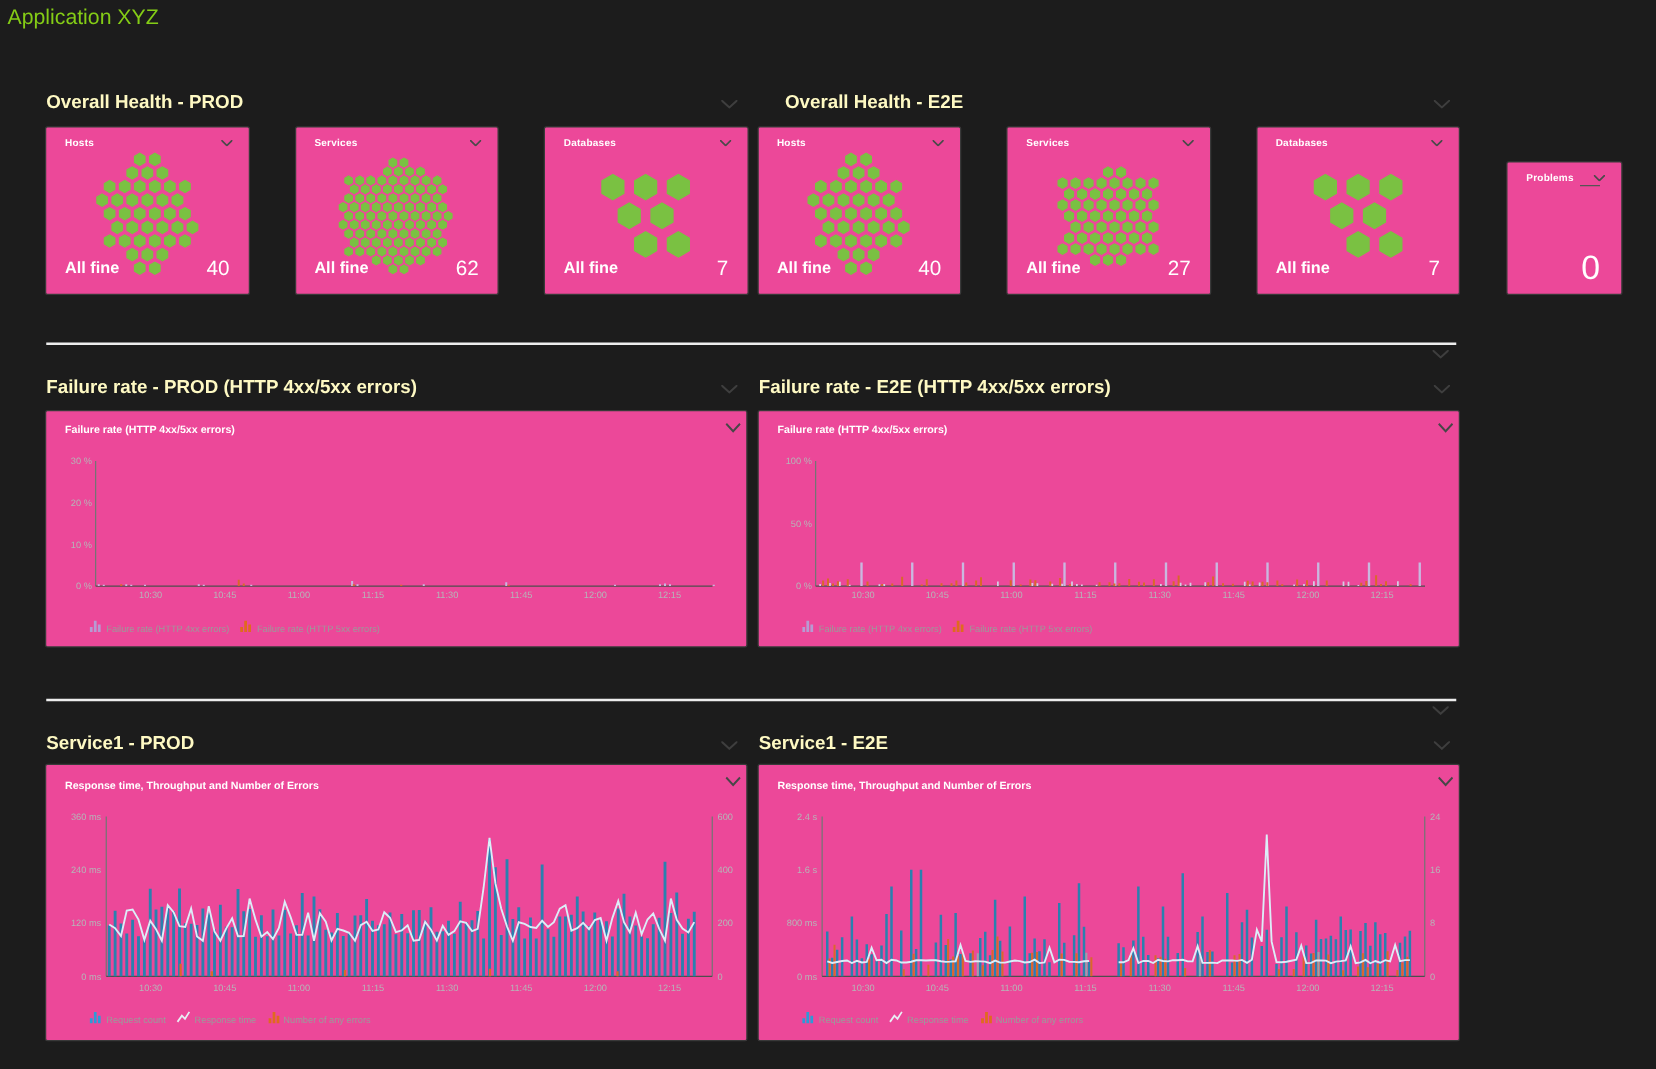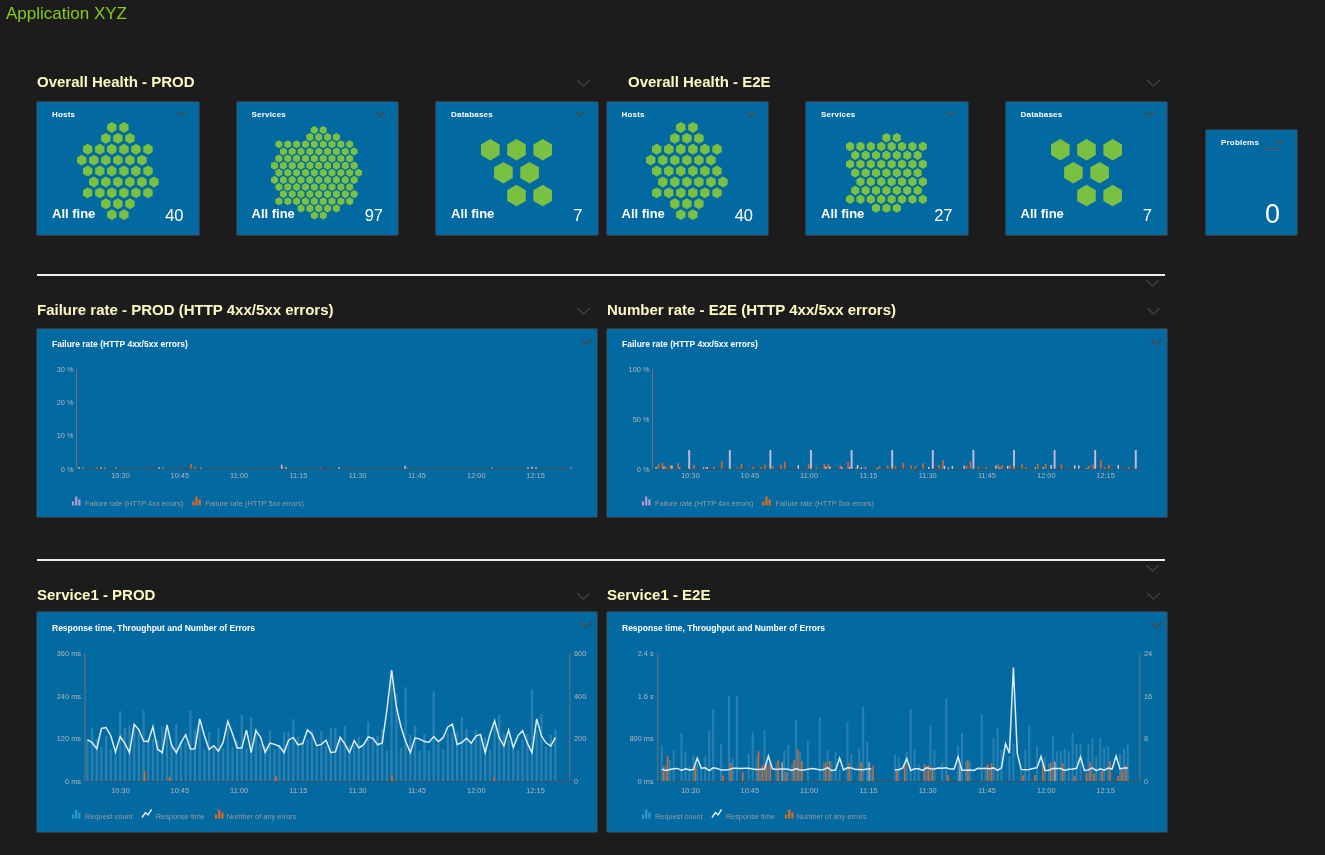--- a/index.html
+++ b/index.html
@@ -1,18 +1,18 @@
 <!DOCTYPE html>
 <html><head>
 <meta charset="utf-8">
 <style>
 * { margin:0; padding:0; box-sizing:border-box; }
 html,body { width:1325px; height:855px; background:#1c1c1c; font-family:"Liberation Sans",sans-serif; overflow:hidden; }
 .abs { position:absolute; }
-.tile { position:absolute; background:#0369a1; border:1px solid #393939; border-radius:2px; }
+.tile { position:absolute; background:#ec4899; border:1px solid #393939; border-radius:2px; }
 .th { position:absolute; left:15px; top:8px; font-size:8px; font-weight:700; color:#fff; letter-spacing:.2px; }
 .tchev { position:absolute; right:13px; top:10px; }
 .allfine { position:absolute; left:15px; bottom:14px; font-size:13px; font-weight:700; color:#fff;margin-top:24px; }
 .num { position:absolute; right:15px; bottom:10px; font-size:16.5px; color:#fff; }
 .sechead { position:absolute; font-size:15px; font-weight:700; color:#fef9c3; }
 .sep { position:absolute; left:37px; width:1128px; height:2px; background:#ededed; }
 .schev { position:absolute; }
 </style>
 </head>
 <body>
@@ -34,21 +34,21 @@
     </svg>
 <div class="allfine">All fine</div>
 <div class="num">40</div>
 </div>
 <div class="tile" style="left:235.5px;top:101px;width:163.5px;height:135px">
 <div class="th">Services</div>
 <svg class="tchev" width="9" height="5" viewBox="0 0 9 5">
       <path d="M0 0L4.5 4.5L9 0" fill="none" stroke="#4a4a4a" stroke-width="1.4"></path>
     </svg>
 <div class="allfine">All fine</div>
-<div class="num">97</div>
+<div class="num">62</div>
 </div>
 <div class="tile" style="left:435px;top:101px;width:163.5px;height:135px">
 <div class="th">Databases</div>
 <svg class="tchev" width="9" height="5" viewBox="0 0 9 5">
       <path d="M0 0L4.5 4.5L9 0" fill="none" stroke="#4a4a4a" stroke-width="1.4"></path>
     </svg>
 <div class="allfine">All fine</div>
 <div class="num">7</div>
 </div>
 <div class="tile" style="left:605.5px;top:101px;width:163.5px;height:135px">
@@ -101,21 +101,21 @@
       <path d="M0 0L4.5 4.5L9 0" fill="none" stroke="#4a4a4a" stroke-width="1.4"></path>
     </svg>
 <div style="position:absolute;right:17px;bottom:5.5px;font-size:27px;color:#fff">0</div>
 </div>
 
 <div class="sep" style="top:274px"></div>
 <svg class="schev" style="left:1146px;top:280px" width="13" height="7" viewBox="0 0 13 7">
     <path d="M0 0L6.5 6L13 0" fill="none" stroke="#3e3e3e" stroke-width="1.6"></path>
   </svg>
 <div class="sechead" style="left:37px;top:301px">Failure rate - PROD (HTTP 4xx/5xx errors)</div>
-<div class="sechead" style="left:607px;top:301px">Number rate - E2E (HTTP 4xx/5xx errors)</div>
+<div class="sechead" style="left:607px;top:301px">Failure rate - E2E (HTTP 4xx/5xx errors)</div>
 <svg class="schev" style="left:577px;top:308px" width="13" height="7" viewBox="0 0 13 7">
     <path d="M0 0L6.5 6L13 0" fill="none" stroke="#3e3e3e" stroke-width="1.6"></path>
   </svg>
 <svg class="schev" style="left:1147px;top:308px" width="13" height="7" viewBox="0 0 13 7">
     <path d="M0 0L6.5 6L13 0" fill="none" stroke="#3e3e3e" stroke-width="1.6"></path>
   </svg>
 
 <div class="tile" style="left:36px;top:328px;width:562px;height:190px"><svg width="562" height="190" viewBox="0 0 562 190">
       <text x="15" y="17.5" font-size="8.5" font-weight="700" fill="#ffffff">Failure rate (HTTP 4xx/5xx errors)</text>
       <path d="M544 10L549.5 16L555 10" fill="none" stroke="#474747" stroke-width="1.5"></path>

